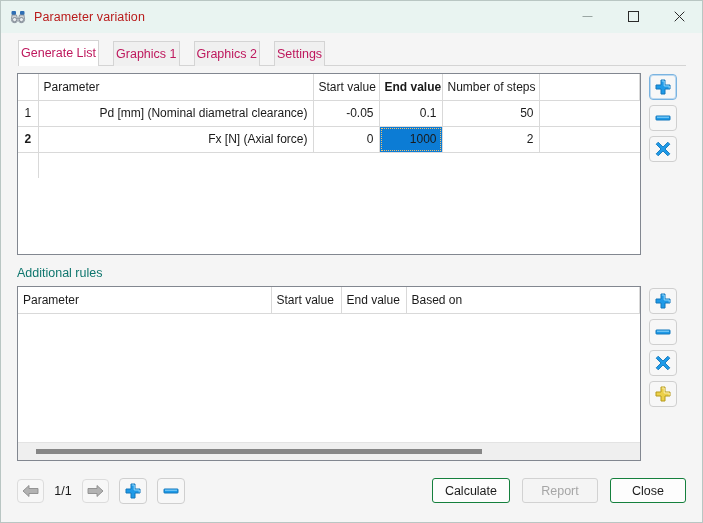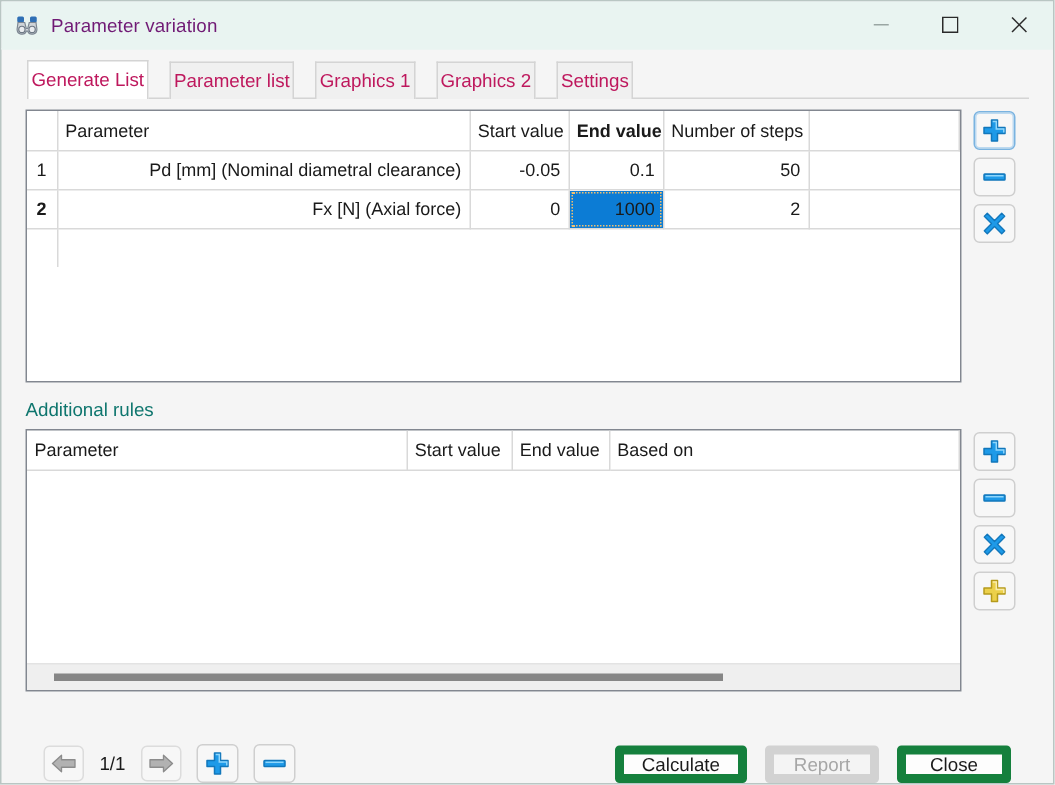--- a/index.html
+++ b/index.html
@@ -43,21 +43,21 @@
   .title-icon {
     width: 16px;
     height: 16px;
     margin-left: 9px;
     margin-right: 8px;
     flex: 0 0 auto;
     position: relative;
   }
   .title-text {
     font-size: 12.5px;
-    color: #701a75;
+    color: #b91c1c;
     letter-spacing: 0.1px;
     white-space: nowrap;
   }
   .win-controls {
     margin-left: auto;
     display: flex;
     height: 31px;
   }
   .win-btn {
     width: 46px;
@@ -254,22 +254,22 @@
     height: 5px;
     background: #868686;
     border-radius: 0;
   }
 
   
   .bottombar {
     height: 44px;
     flex: 0 0 auto;
     display: flex;
-    align-items: flex-end;
-    padding: 0 28px;
+    align-items: flex-start;
+    padding: 0 16px;
     box-sizing: border-box;
     position: relative;
   }
   .pager {
     display: flex;
     align-items: center;
   }
   .arrow-btn {
     width: 27px;
     height: 24px;
@@ -296,21 +296,21 @@
     gap: 12px;
   }
   .push-btn {
     min-width: 76px;
     height: 25px;
     padding: 0 12px;
     font-size: 12.5px;
     font-family: "Liberation Sans", sans-serif;
     color: #1b1b1b;
     background: #fdfdfd;
-    border: 6px solid #15803d;
+    border: 1px solid #15803d;
     border-radius: 3px;
     cursor: default;
     box-sizing: border-box;
   }
   .push-btn.disabled {
     color: #a6a6a6;
     background: #f4f4f4;
     border-color: #d2d2d2;
   }
 </style>
@@ -346,21 +346,20 @@
         <svg width="11" height="11" viewBox="0 0 11 11">
           <line x1="0.7" y1="0.7" x2="10.3" y2="10.3" stroke="#2a2a2a" stroke-width="1"></line>
           <line x1="10.3" y1="0.7" x2="0.7" y2="10.3" stroke="#2a2a2a" stroke-width="1"></line>
         </svg>
       </div>
     </div>
   </div>
 
   <div class="tabstrip">
     <div class="tab active">Generate List</div>
-    <div class="tab">Parameter list</div>
     <div class="tab">Graphics 1</div>
     <div class="tab">Graphics 2</div>
     <div class="tab">Settings</div>
   </div>
 
   <div class="content">
 
     <div class="grid-row">
       <div class="grid-panel main-grid">
         <table class="g">

